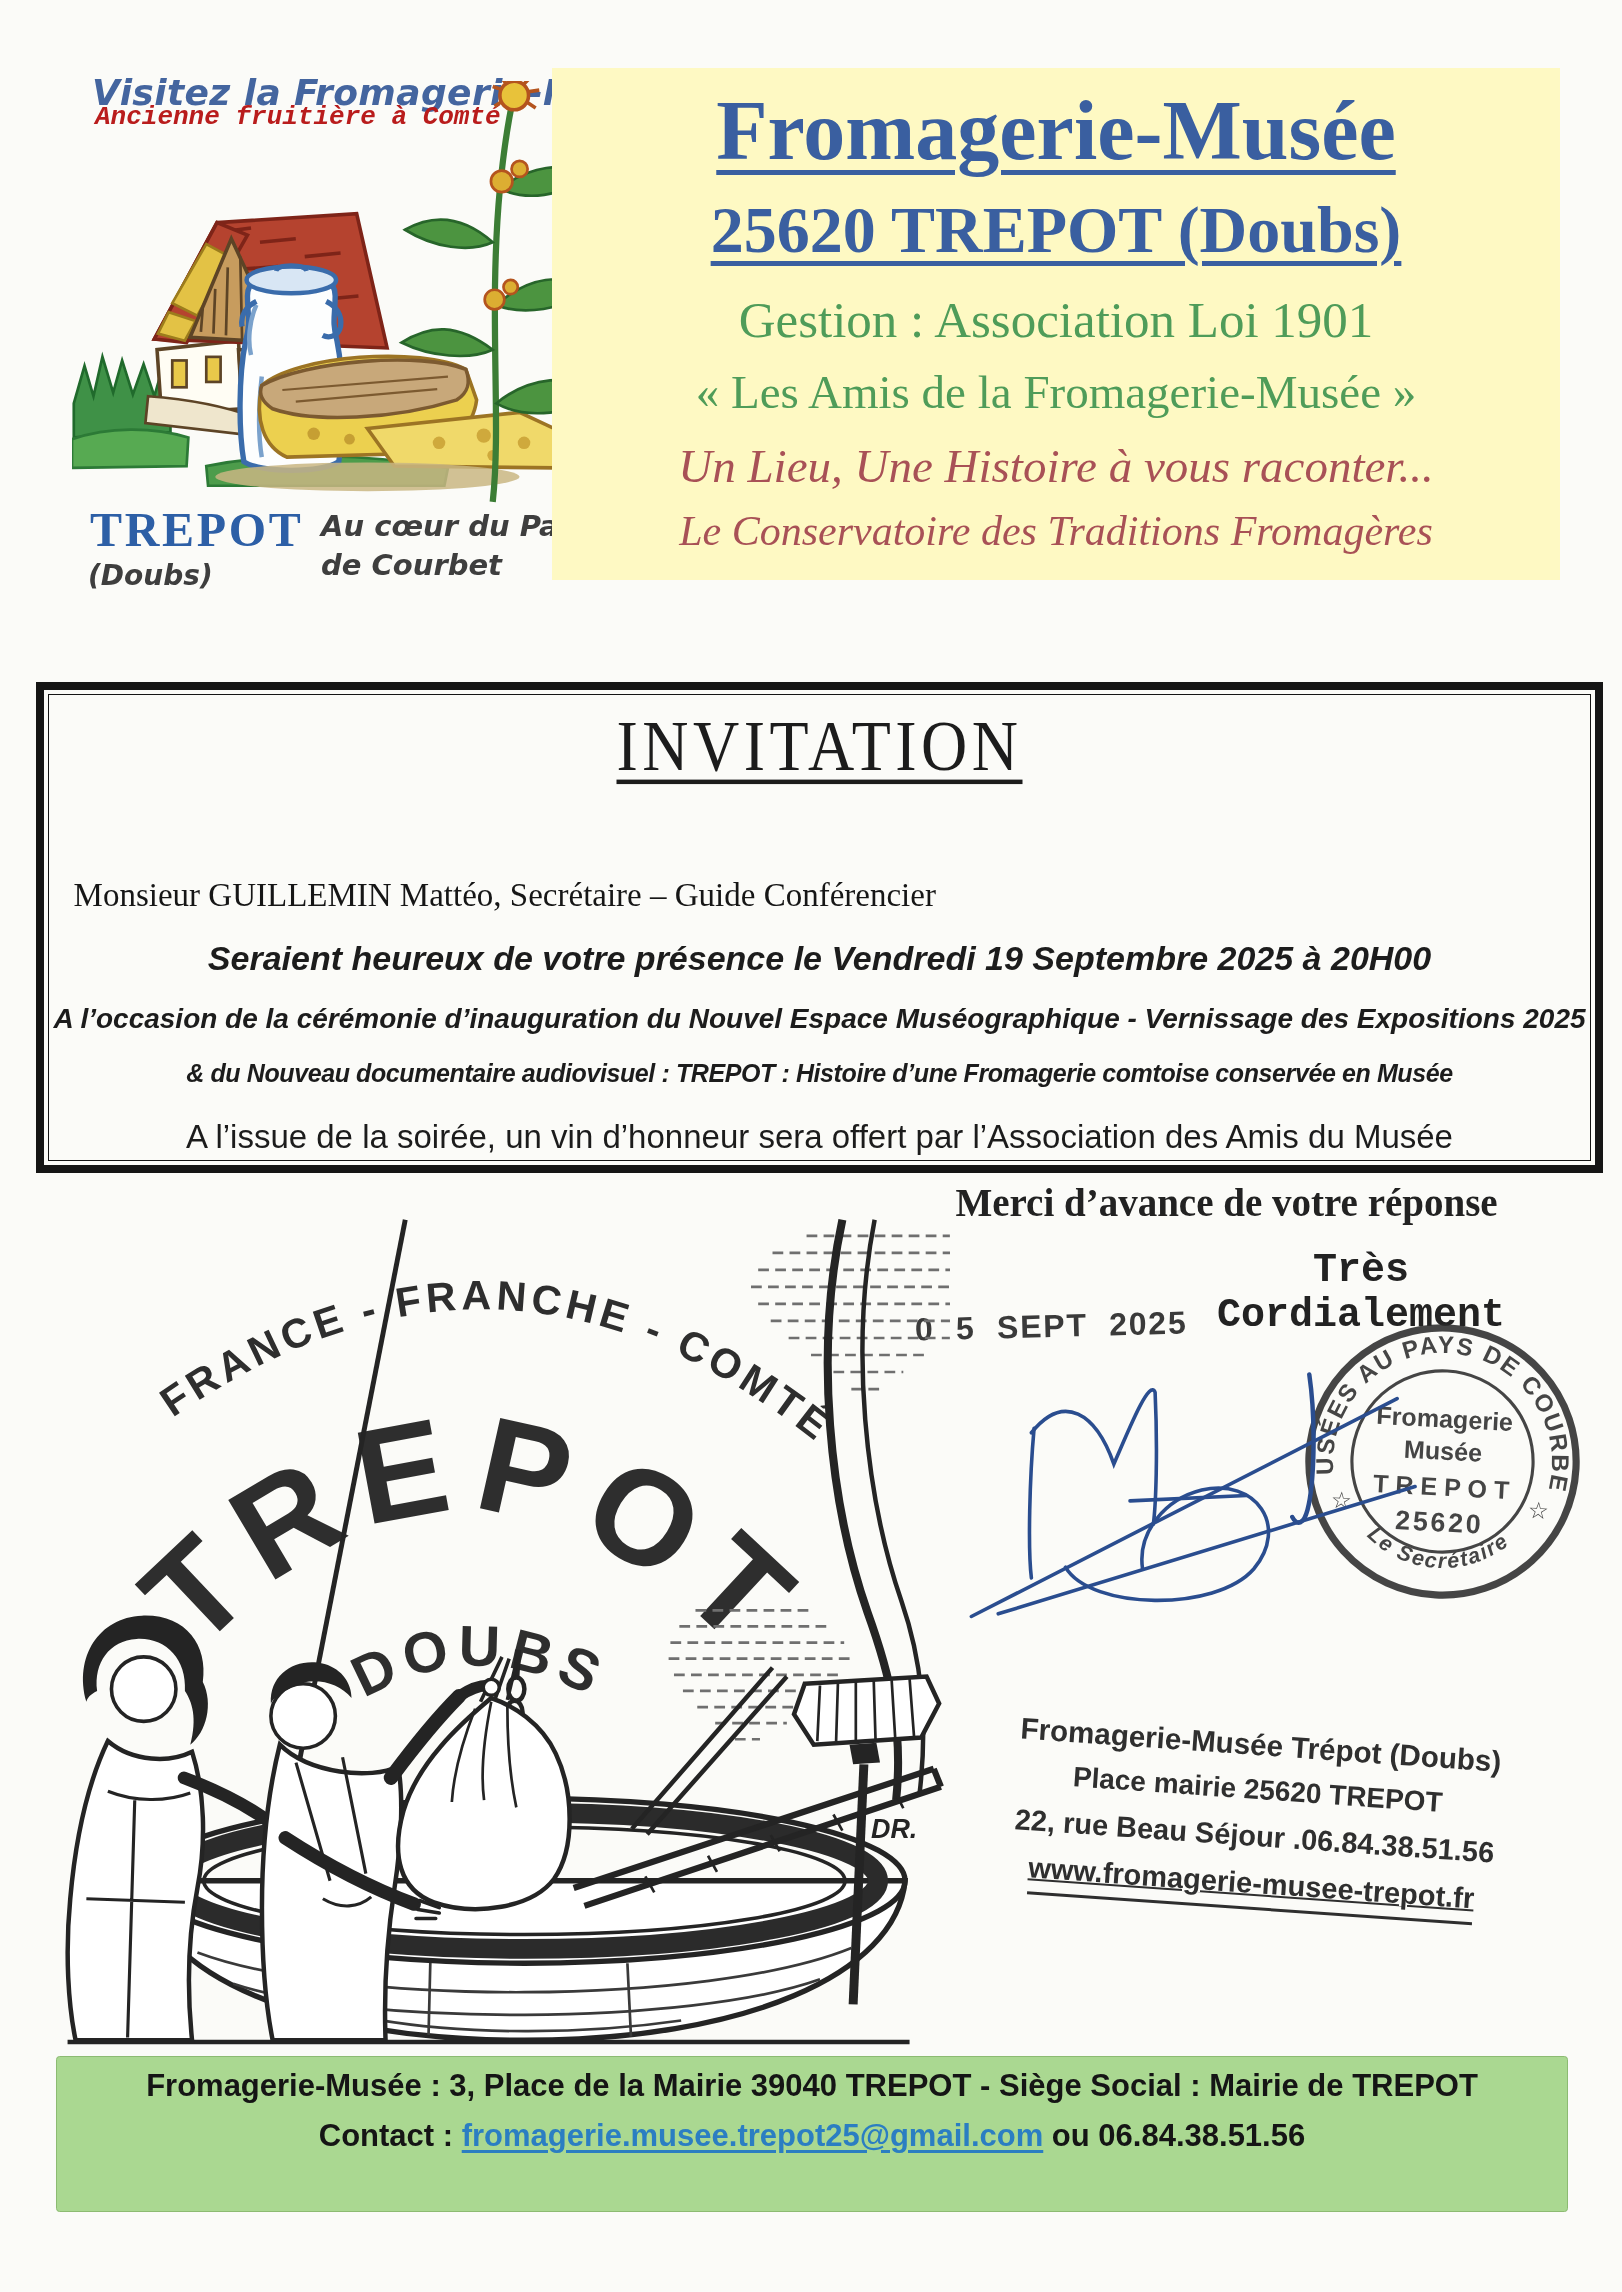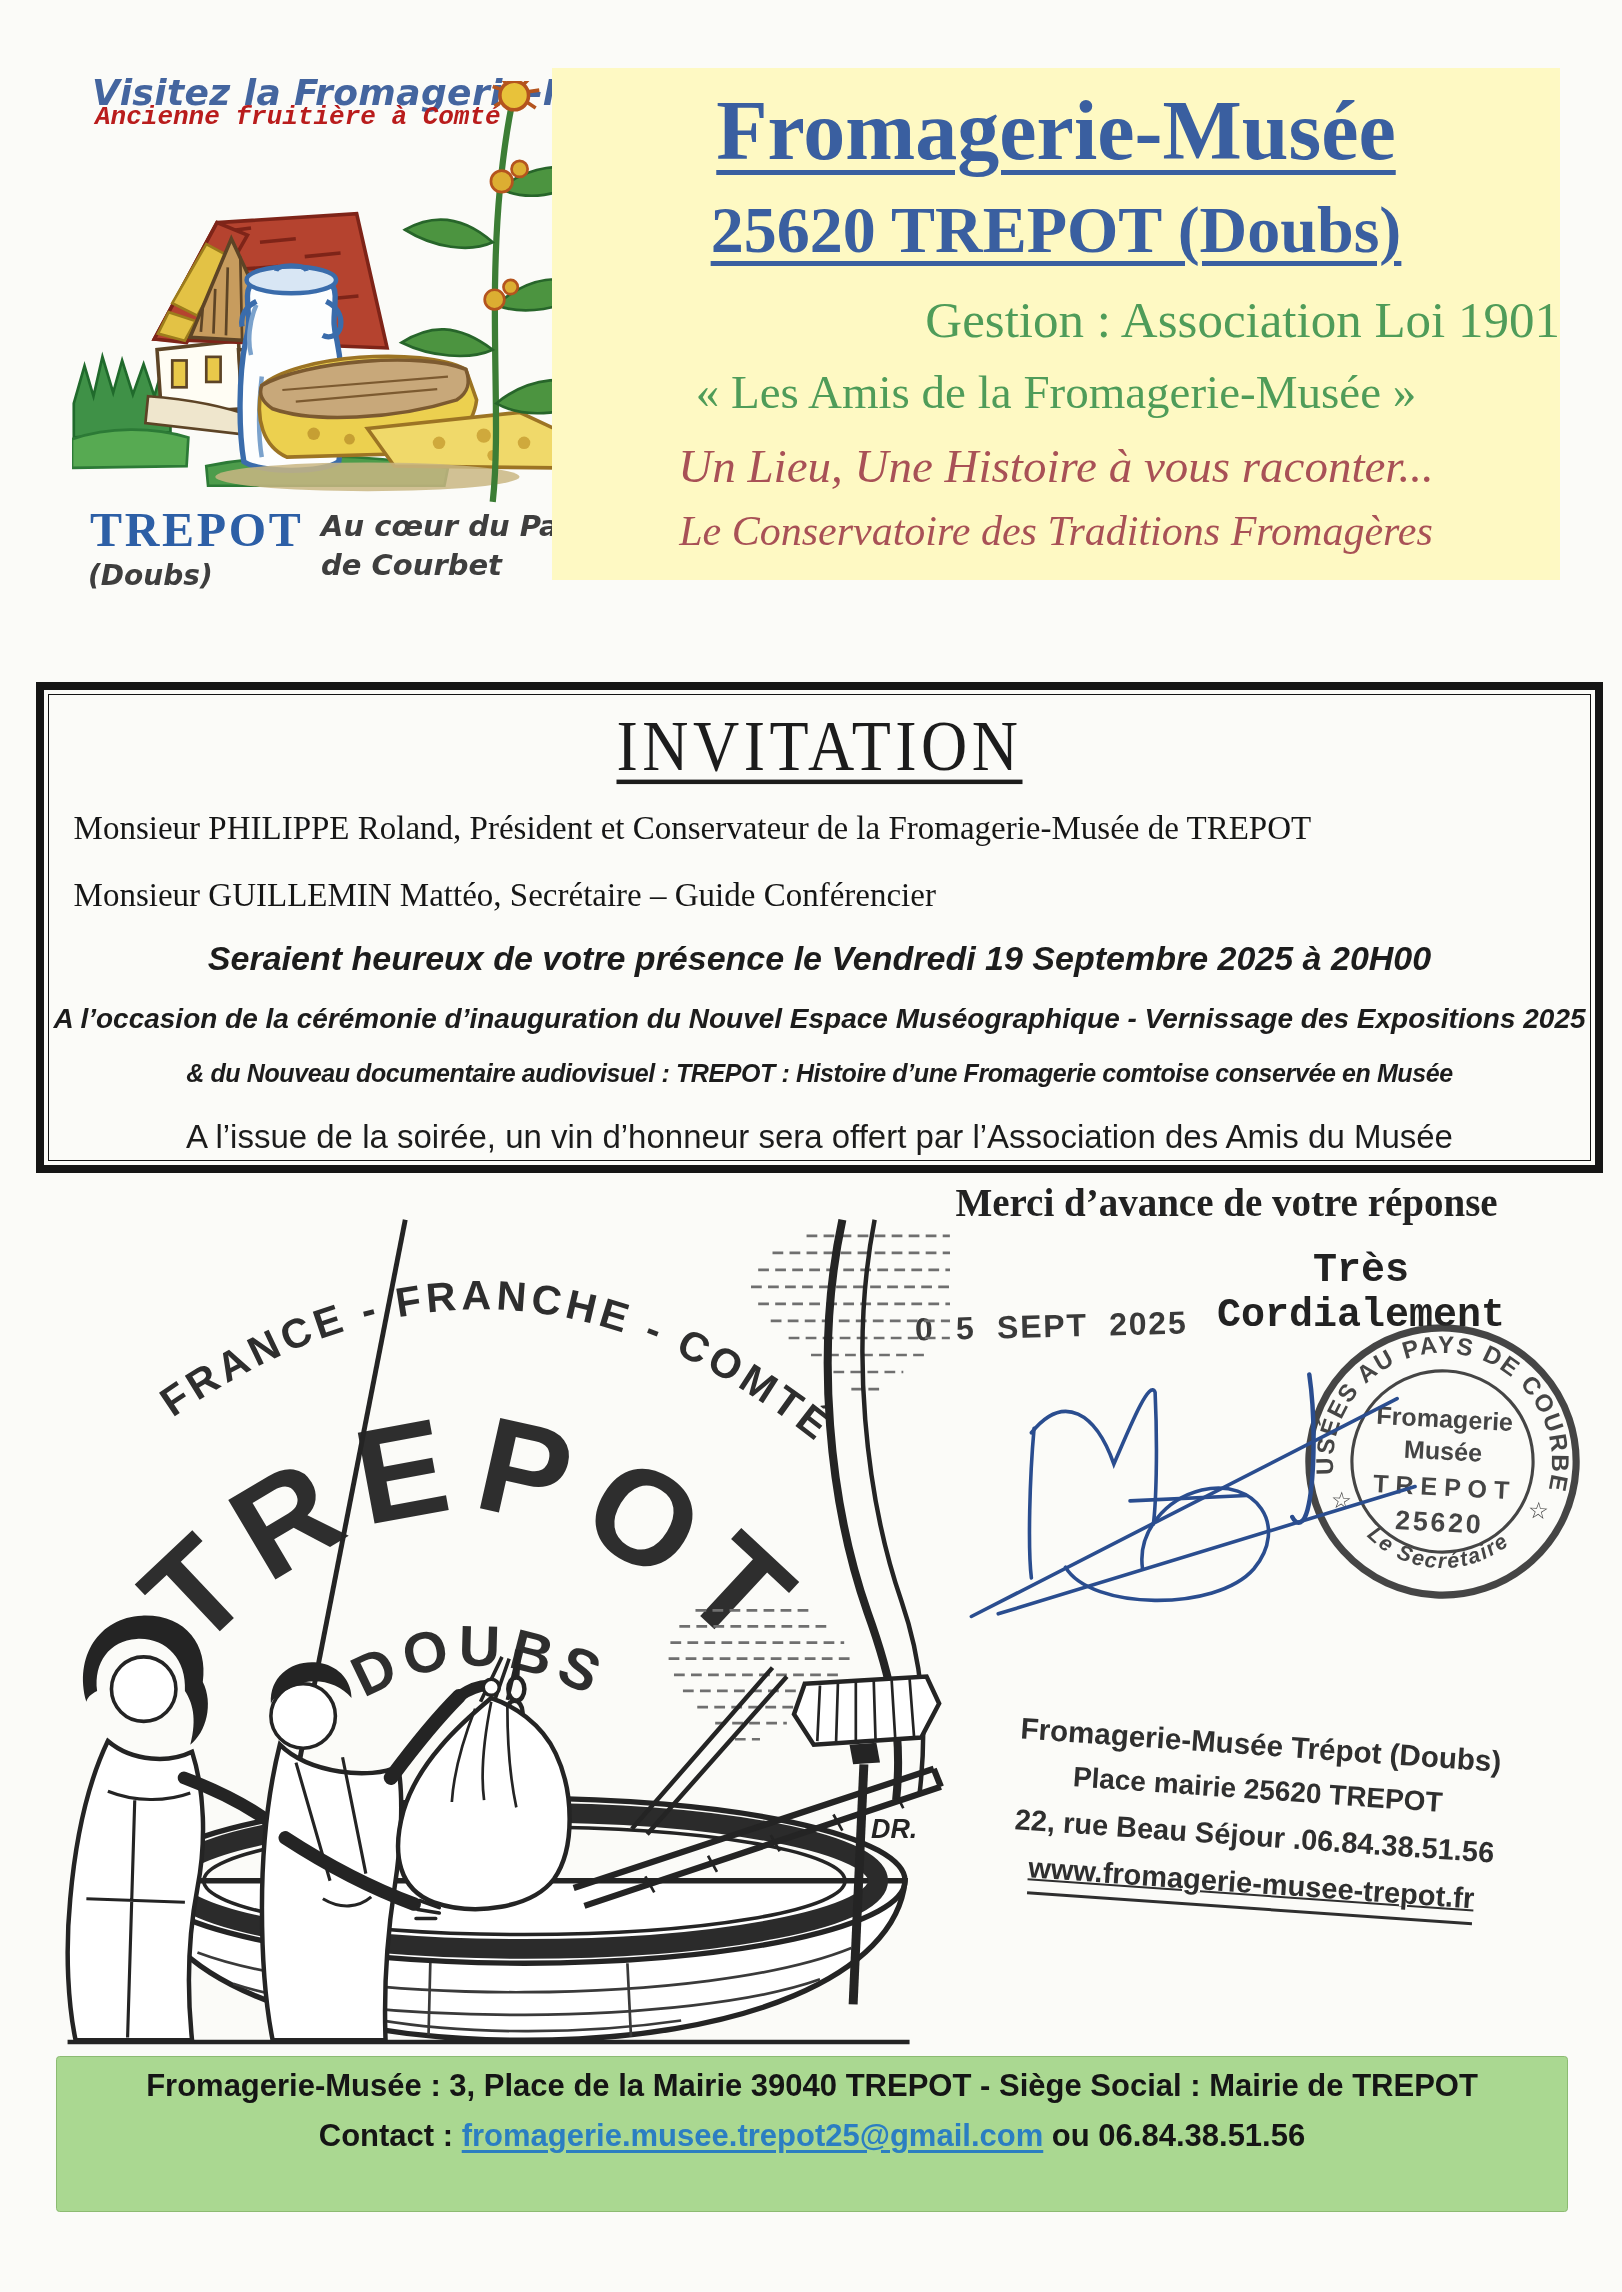--- a/index.html
+++ b/index.html
@@ -19,21 +19,21 @@
   .logo-tag{left:321px;top:507px;font-family:"DejaVu Sans",sans-serif;font-style:italic;
               font-weight:600;font-size:29px;color:#3e3e3e;line-height:1.35;}
 
   
   .header-box{left:552px;top:68px;width:1008px;height:512px;background:#fef9c3;
               text-align:center;font-family:"Liberation Serif",serif;}
   .hb-title{margin-top:14.3px;font-size:84px;font-weight:700;color:#3a5fa0;
             text-decoration:underline;text-decoration-thickness:5.4px;text-underline-offset:10.7px;}
   .hb-sub{margin-top:12.5px;font-size:66px;font-weight:700;color:#3a5fa0;
             text-decoration:underline;text-decoration-thickness:4.5px;text-underline-offset:9px;}
-  .hb-gestion{margin-top:23px;font-size:51px;color:#4f9c59;text-align:right;}
+  .hb-gestion{margin-top:23px;font-size:51px;color:#4f9c59;}
   .hb-amis{margin-top:16px;font-size:47px;color:#4f9c59;}
   .hb-slogan1{margin-top:20px;font-size:47px;font-style:italic;color:#a85156;}
   .hb-slogan2{margin-top:14.3px;font-size:42px;font-style:italic;color:#a85156;}
 
   
   .inv-outer{left:36px;top:682px;width:1551px;height:475px;border:8px solid #151515;}
   .inv-inner{position:absolute;inset:3.6px;border:1.8px solid #151515;}
   .inv-title{left:0;right:0;top:14.3px;text-align:center;font-family:"Liberation Serif",serif;
              font-size:64px;font-weight:400;letter-spacing:4.5px;transform:scaleY(1.12);
              text-decoration:underline;text-decoration-thickness:3.6px;text-underline-offset:9px;}
@@ -162,21 +162,20 @@
     <div class="hb-sub">25620 TREPOT (Doubs)</div>
     <div class="hb-gestion">Gestion : Association Loi 1901</div>
     <div class="hb-amis">« Les Amis de la Fromagerie-Musée »</div>
     <div class="hb-slogan1">Un Lieu, Une Histoire à vous raconter...</div>
     <div class="hb-slogan2">Le Conservatoire des Traditions Fromagères</div>
   </div>
 
   <div class="abs inv-outer">
     <div class="inv-inner">
       <div class="abs inv-title">INVITATION</div>
-      <div class="abs inv-l1">Monsieur PHILIPPE Roland, Président et Conservateur de la Fromagerie-Musée de TREPOT</div>
       <div class="abs inv-l2">Monsieur GUILLEMIN Mattéo, Secrétaire – Guide Conférencier</div>
       <div class="abs inv-l3">Seraient heureux de votre présence le Vendredi 19 Septembre 2025 à 20H00</div>
       <div class="abs inv-l4">A l’occasion de la cérémonie d’inauguration du Nouvel Espace Muséographique - Vernissage des Expositions 2025</div>
       <div class="abs inv-l5">&amp; du Nouveau documentaire audiovisuel : TREPOT : Histoire d’une Fromagerie comtoise conservée en Musée</div>
       <div class="abs inv-l6">A l’issue de la soirée, un vin d’honneur sera offert par l’Association des Amis du Musée</div>
     </div>
   </div>
 
   <div class="abs merci">Merci d’avance de votre réponse</div>
   <div class="abs cordial">Très Cordialement</div>

